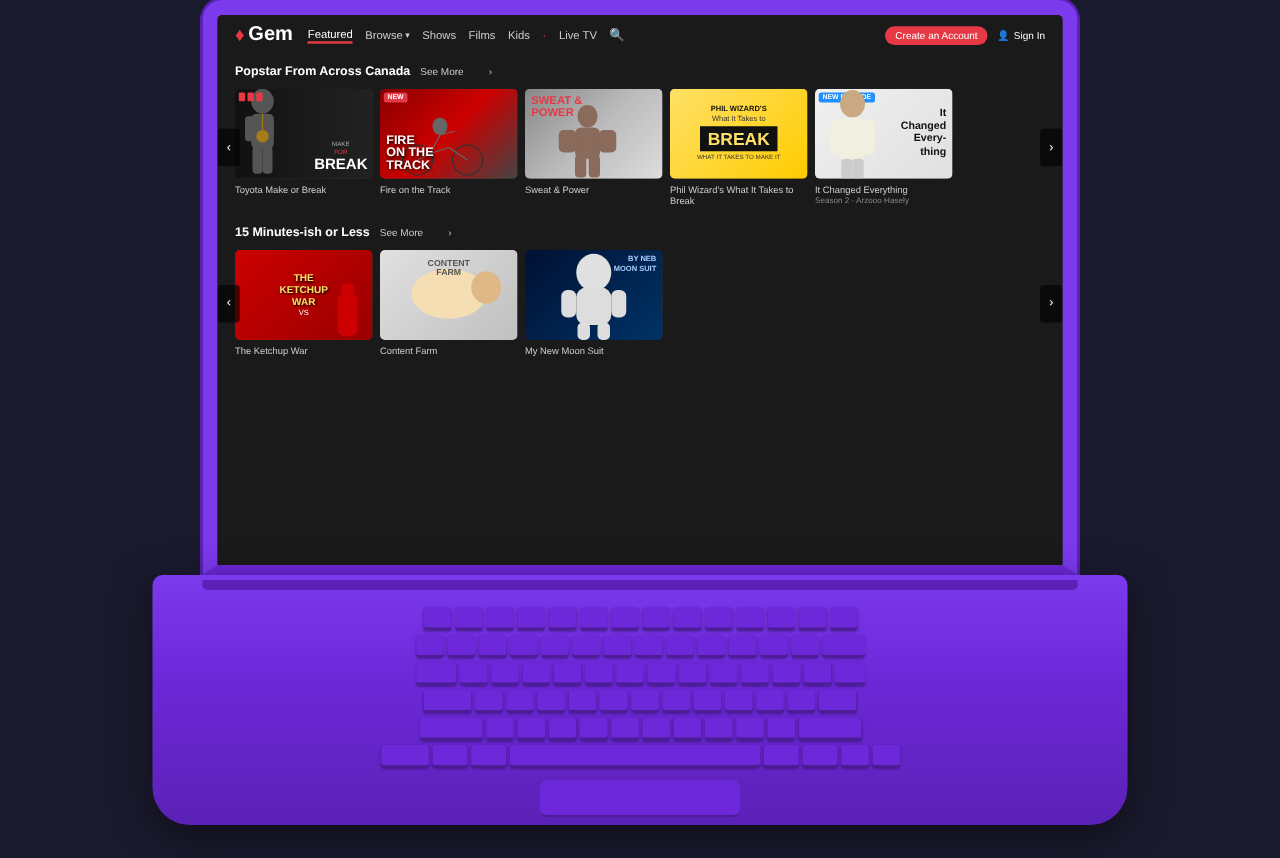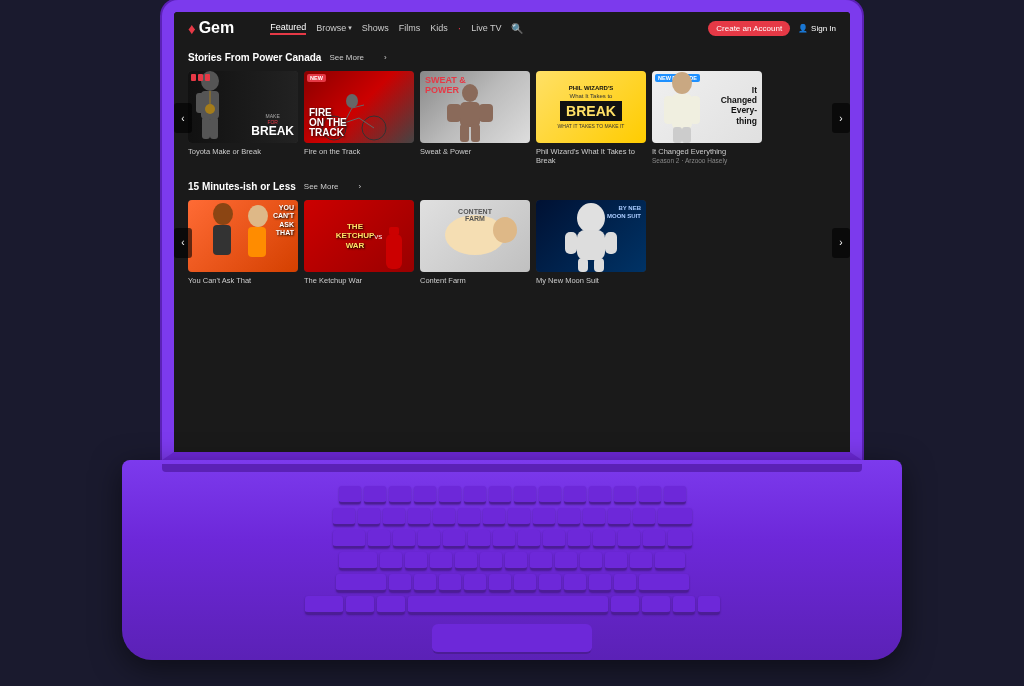--- a/index.html
+++ b/index.html
@@ -143,21 +143,20 @@
       cursor: pointer;
       display: flex;
       align-items: center;
       gap: 2px;
     }
 
     .nav-link.active {
       color: white;
       border-bottom: 2px solid #e63946;
       padding-bottom: 1px;
-      margin-left: 24px;
     }
 
     .nav-link .chevron {
       font-size: 7px;
     }
 
     .nav-actions {
       display: flex;
       align-items: center;
       gap: 8px;
@@ -399,21 +398,21 @@
             <span class="user-icon">👤</span>
             <span>Sign In</span>
           </button>
         </div>
       </nav>
 
       <div class="main-content">
 
         <div class="section">
           <div class="section-header">
-            <span class="section-title">Stories From Power Canada</span>
+            <span class="section-title">Popstar From Across Canada</span>
             <span class="see-more">
               <span>See More</span> 
                 <span>›</span>
             </span>
           </div>
           <div class="carousel-wrapper">
             <button class="carousel-btn left">‹</button>
             <div class="carousel">
 
               <div class="card">
@@ -540,44 +539,25 @@
             <span class="section-title">15 Minutes-ish or Less</span>
             <span class="see-more">
               <span>See More</span> 
                 <span>›</span>
             </span>
           </div>
           <div class="carousel-wrapper">
             <button class="carousel-btn left">‹</button>
             <div class="carousel">
 
-              <div class="card">
-                <div class="card-thumb">
-                  <div class="card-thumb-inner cant-ask-bg">
-
-                    <svg width="100" height="72" viewBox="0 0 100 72">
-
-                      <ellipse cx="30" cy="14" rx="10" ry="11" fill="#8B4513"></ellipse>
-                      <rect x="20" y="25" width="18" height="30" rx="4" fill="#333"></rect>
-
-                      <ellipse cx="65" cy="16" rx="10" ry="11" fill="#DEB887"></ellipse>
-                      <rect x="55" y="27" width="18" height="30" rx="4" fill="#ff8c00"></rect>
-                    </svg>
-                    <div style="position:absolute;top:4px;right:4px;text-align:right;">
-                      <div style="color:white;font-weight:900;font-size:7px;line-height:1.2;text-shadow:1px 1px 2px black;">YOU<br>CAN'T<br>ASK<br>THAT</div>
-                    </div>
-                  </div>
-                </div>
-                <div class="card-label">You Can't Ask That</div>
-              </div>
 
               <div class="card">
                 <div class="card-thumb">
                   <div class="card-thumb-inner ketchup-bg">
-                    <div style="width:100%;height:100%;display:flex;align-items:center;justify-content:center;flex-direction:row;padding:5px;border-radius:26px;">
+                    <div style="width:100%;height:100%;display:flex;align-items:center;justify-content:center;flex-direction:column;padding:5px;border-radius:26px;">
                       <div style="color:#ffe066;font-weight:900;font-size:8px;text-align:center;text-transform:uppercase;line-height:1.2;text-shadow:1px 1px 2px black;">THE<br>KETCHUP<br>WAR</div>
                       <div style="color:white;font-size:6px;text-align:center;margin-top:2px;">VS</div>
                     </div>
 
                     <svg width="30" height="50" viewBox="0 0 30 50" style="position:absolute;bottom:0;right:5px;">
                       <rect x="10" y="5" width="10" height="8" rx="2" fill="#cc0000"></rect>
                       <rect x="7" y="12" width="16" height="35" rx="6" fill="#cc0000"></rect>
                     </svg>
                   </div>
                 </div>

